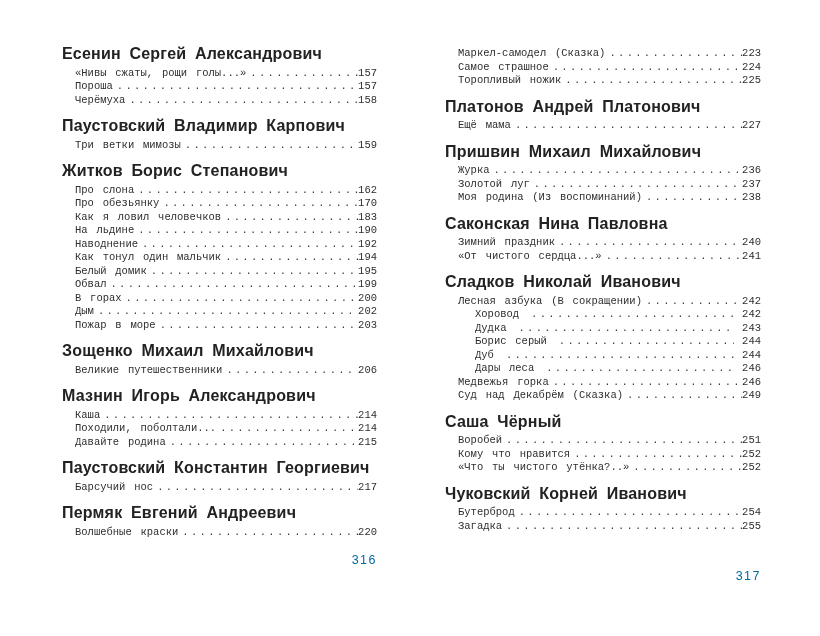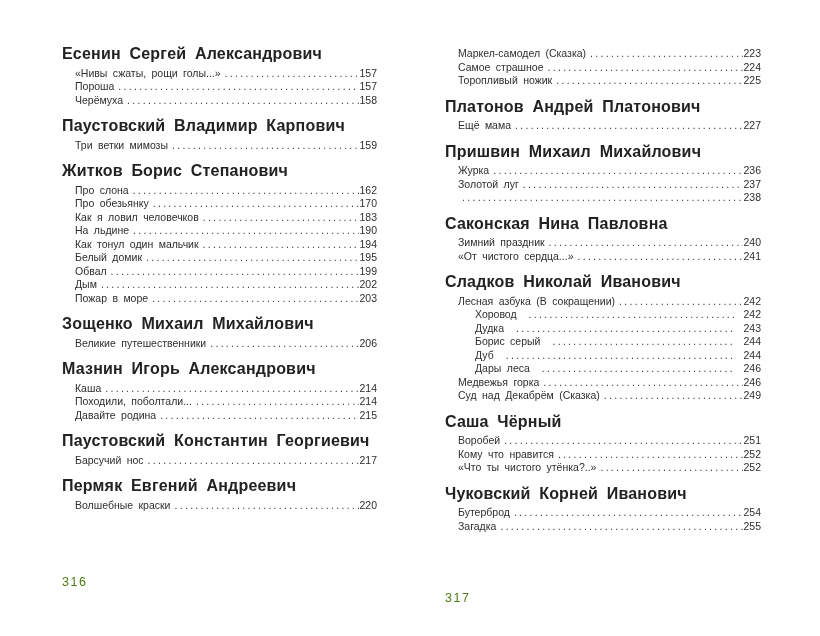--- a/index.html
+++ b/index.html
@@ -39,20 +39,21 @@
     letter-spacing: 0.2px;
     white-space: nowrap;
   }
   .toc-section:first-child .author { margin-top: 0; }
 
   .entry {
     display: flex;
     align-items: baseline;
     padding-left: 13px;
     word-spacing: 2.5px;
+    font-family: Liberation Mono, monospace;
   }
   .entry.indent { padding-left: 30px; gap: 8px; }
 
   .entry .title {
     white-space: nowrap;
     flex: 0 0 auto;
   }
   .entry .leader {
     flex: 1 1 auto;
     overflow: hidden;
@@ -65,25 +66,25 @@
     letter-spacing: 2.3px;
     word-spacing: 0;
   }
   .entry .pnum {
     flex: 0 0 auto;
     white-space: nowrap;
   }
 
   .folio {
     position: absolute;
-    top: 575px;
-    text-align: left;
+    top: 553px;
+    text-align: right;
     font-size: 12.5px;
     letter-spacing: 1.5px;
-    color: #4d7c0f;
+    color: #0369a1;
   }
   .folio.left  { left: 62px;  width: 315px; }
   .folio.right { left: 445px; width: 316px; margin-top: 16px; }
 </style>
 </head>
 <body>
 
 <div class="spread">
 
   <div class="page-col left">
@@ -129,35 +130,45 @@
           <span class="title">Как я ловил человечков</span>
           <span class="leader"></span>
           <span class="pnum">183</span>
         </div>
         <div class="entry">
           <span class="title">На льдине</span>
           <span class="leader"></span>
           <span class="pnum">190</span>
         </div>
         <div class="entry">
+          <span class="title">Наводнение</span>
+          <span class="leader"></span>
+          <span class="pnum">192</span>
+        </div>
+        <div class="entry">
           <span class="title">Как тонул один мальчик</span>
           <span class="leader"></span>
           <span class="pnum">194</span>
         </div>
         <div class="entry">
           <span class="title">Белый домик</span>
           <span class="leader"></span>
           <span class="pnum">195</span>
         </div>
         <div class="entry">
           <span class="title">Обвал</span>
           <span class="leader"></span>
           <span class="pnum">199</span>
         </div>
         <div class="entry">
+          <span class="title">В горах</span>
+          <span class="leader"></span>
+          <span class="pnum">200</span>
+        </div>
+        <div class="entry">
           <span class="title">Дым</span>
           <span class="leader"></span>
           <span class="pnum">202</span>
         </div>
         <div class="entry">
           <span class="title">Пожар в море</span>
           <span class="leader"></span>
           <span class="pnum">203</span>
         </div>
       </section>
@@ -237,20 +248,21 @@
           <span class="title">Журка</span>
           <span class="leader"></span>
           <span class="pnum">236</span>
         </div>
         <div class="entry">
           <span class="title">Золотой луг</span>
           <span class="leader"></span>
           <span class="pnum">237</span>
         </div>
         <div class="entry">
+          <span class="title">Моя родина (Из воспоминаний)</span>
           <span class="leader"></span>
           <span class="pnum">238</span>
         </div>
       </section>
       <section class="toc-section">
         <div class="author">Саконская Нина Павловна</div>
         <div class="entry">
           <span class="title">Зимний праздник</span>
           <span class="leader"></span>
           <span class="pnum">240</span>

